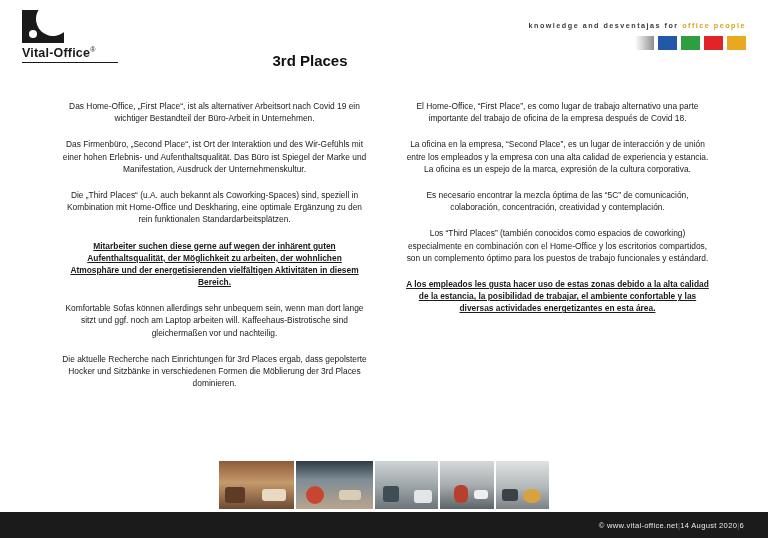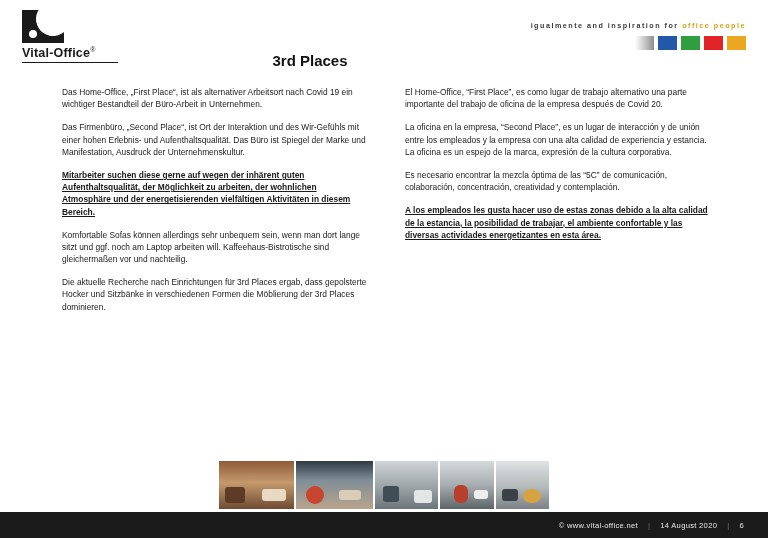--- a/index.html
+++ b/index.html
@@ -128,21 +128,22 @@
     top: 86px;
     width: 305px;
     font-size: 8.4px;
     line-height: 1.45;
     color: #1a1a1a;
     text-align: left;
   }
   .col-left { left: 62px; }
   .col-right { left: 405px; }
   .col p {
-    margin: 0 0 11px 0;
+    margin: 14px 0 11px 0;
+    text-align: center;
   }
   .col p.em {
     font-weight: bold;
     text-decoration: underline;
   }
 
   
   .photo-strip {
     position: absolute;
     left: 219px;
@@ -187,21 +188,20 @@
     height: 26px;
     background: #1b1b1b;
     color: #e8e8e8;
     display: flex;
     align-items: center;
     justify-content: flex-end;
   }
   .footer-inner {
     display: flex;
     align-items: center;
-    gap: 10px;
     font-size: 7.6px;
     padding-right: 24px;
     letter-spacing: .3px;
   }
   .footer-sep {
     color: #6e6e6e;
   }
   .footer-accent {
     position: absolute;
     left: 0;
@@ -220,45 +220,47 @@
 
     <div class="logo-block">
       <div class="logo-mark">
         <div class="swoosh"></div>
         <div class="dot"></div>
       </div>
       <div class="logo-text"><span>Vital-Office</span><span class="reg">®</span></div>
       <div class="logo-rule"></div>
     </div>
 
-    <div class="tagline"><span>igualmente and inspiration for </span><span class="accent">office people</span></div>
+    <div class="tagline"><span>knowledge and desventajas for </span><span class="accent">office people</span></div>
 
     <div class="swatches">
       <div class="swatch grad"></div>
       <div class="swatch" style="background:#2159a8"></div>
       <div class="swatch" style="background:#2e9e3e"></div>
       <div class="swatch" style="background:#e02427"></div>
       <div class="swatch" style="background:#e9a81f"></div>
     </div>
   </div>
 
   <div class="title">3rd Places</div>
 
   <div class="col col-left">
     <p>Das Home-Office, „First Place“, ist als alternativer Arbeitsort nach Covid 19 ein wichtiger Bestandteil der Büro-Arbeit in Unternehmen.</p>
     <p>Das Firmenbüro, „Second Place“, ist Ort der Interaktion und des Wir-Gefühls mit einer hohen Erlebnis- und Aufenthaltsqualität. Das Büro ist Spiegel der Marke und Manifestation, Ausdruck der Unternehmenskultur.</p>
+    <p>Die „Third Places“ (u.A. auch bekannt als Coworking-Spaces) sind, speziell in Kombination mit Home-Office und Deskharing, eine optimale Ergänzung zu den rein funktionalen Standardarbeitsplätzen.</p>
     <p class="em">Mitarbeiter suchen diese gerne auf wegen der inhärent guten Aufenthaltsqualität, der Möglichkeit zu arbeiten, der wohnlichen Atmosphäre und der energetisierenden vielfältigen Aktivitäten in diesem Bereich.</p>
     <p>Komfortable Sofas können allerdings sehr unbequem sein, wenn man dort lange sitzt und ggf. noch am Laptop arbeiten will. Kaffeehaus-Bistrotische sind gleichermaßen vor und nachteilig.</p>
     <p>Die aktuelle Recherche nach Einrichtungen für 3rd Places ergab, dass gepolsterte Hocker und Sitzbänke in verschiedenen Formen die Möblierung der 3rd Places dominieren.</p>
   </div>
 
   <div class="col col-right">
-    <p>El  Home-Office, “First Place”, es como lugar de trabajo alternativo una parte importante del trabajo de oficina de la empresa después de Covid 20.</p>
+    <p>El  Home-Office, “First Place”, es como lugar de trabajo alternativo una parte importante del trabajo de oficina de la empresa después de Covid 18.</p>
     <p>La oficina en la empresa, “Second Place”, es un lugar de interacción y de unión entre los empleados y la empresa con una alta calidad de experiencia y estancia. La oficina es un espejo de la marca, expresión de la cultura corporativa.</p>
     <p>Es necesario encontrar la mezcla óptima de las “5C” de comunicación, colaboración, concentración, creatividad y contemplación.</p>
+    <p>Los “Third Places”  (también conocidos como espacios de coworking) especialmente en combinación con el Home-Office y los escritorios compartidos, son un complemento óptimo para los  puestos de trabajo funcionales y estándard.</p>
     <p class="em">A los empleados les gusta hacer uso de estas zonas debido a la alta calidad de la estancia, la posibilidad de trabajar, el ambiente confortable y las diversas actividades energetizantes en esta área.</p>
   </div>
 
   <div class="photo-strip">
     <div class="photo p1">
         <span class="shape s1"></span>
         <span class="shape s2"></span>
       </div>
     <div class="photo p2">
         <span class="shape s1"></span>

